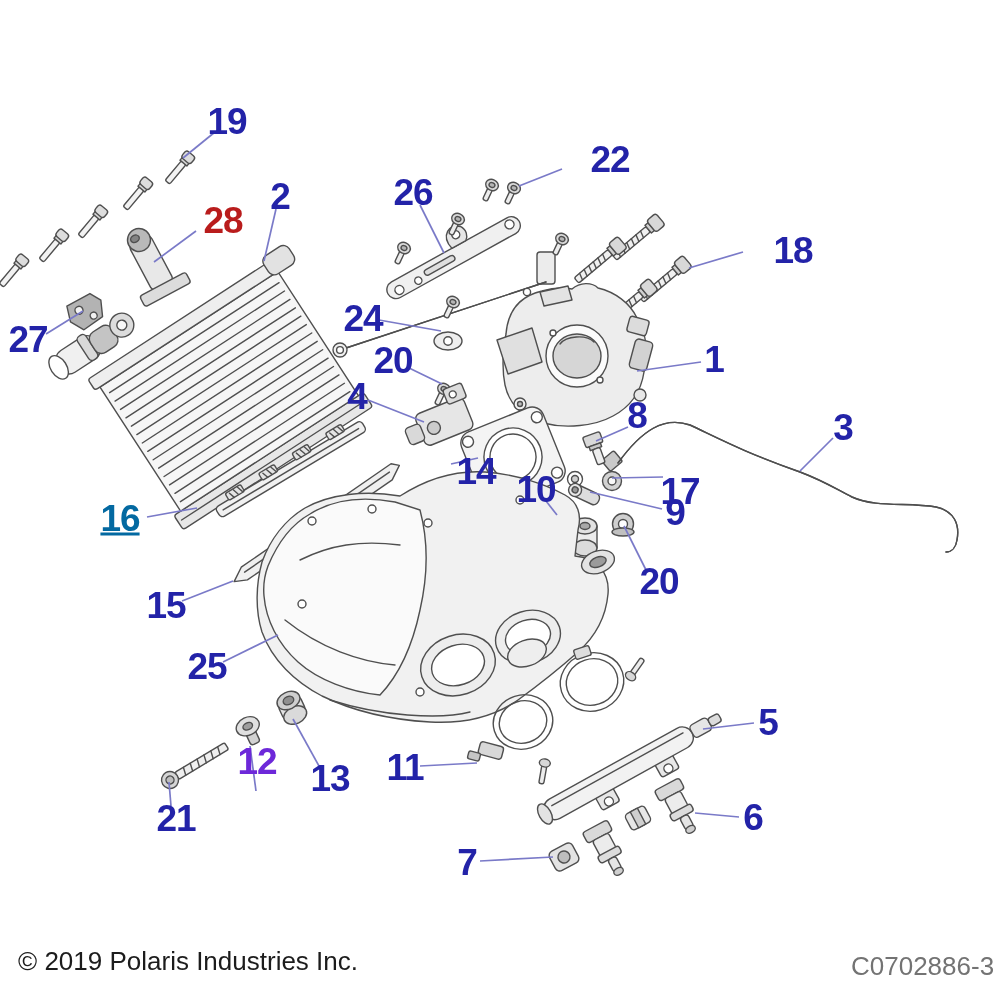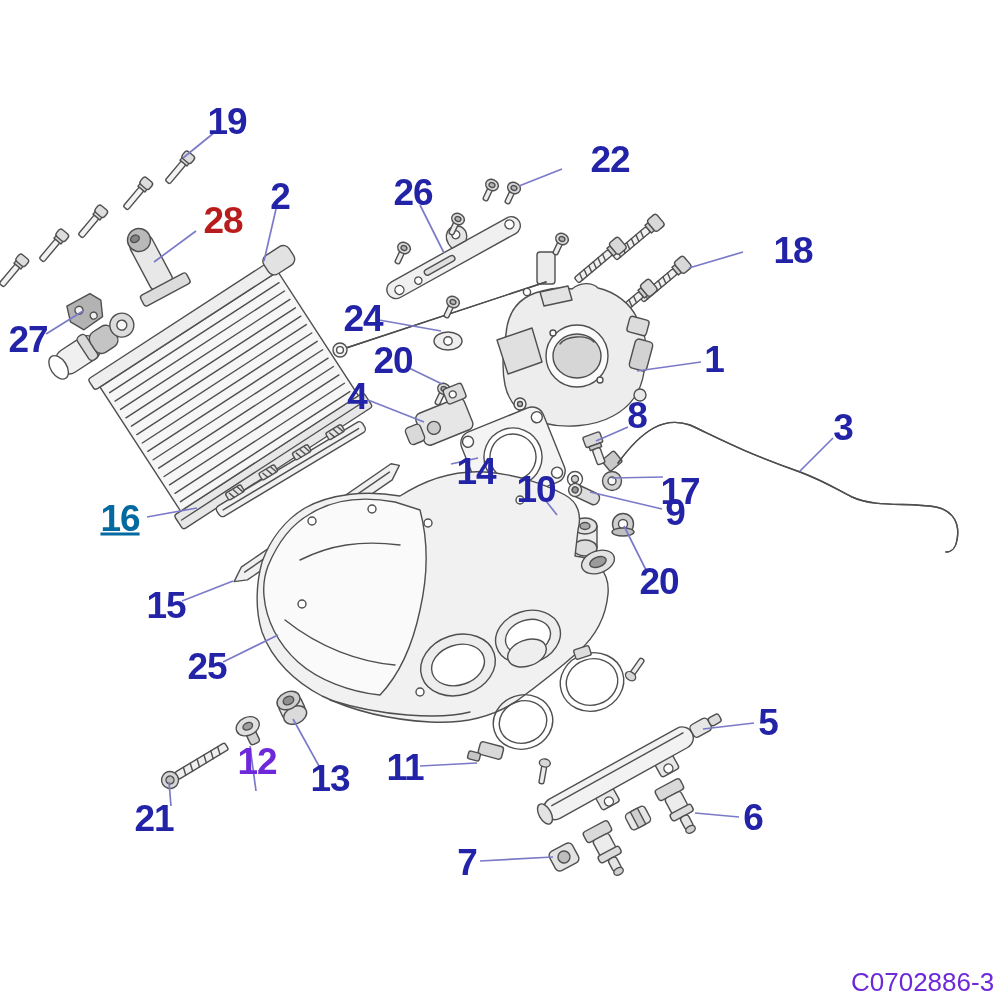--- a/index.html
+++ b/index.html
@@ -16,21 +16,21 @@
   }
   .callout{
     position:absolute;transform:translate(-50%,-50%);
     font-size:37px;font-weight:bold;letter-spacing:-1px;line-height:1;
     user-select:none;cursor:pointer;
   }
   .footer-left{
     position:absolute;left:18px;top:946px;font-size:26px;color:#1c1c1c;
   }
   .footer-right{
-    position:absolute;left:851px;top:951px;font-size:26px;color:#6d28d9;margin-top:16px;
+    position:absolute;left:851px;top:951px;font-size:26px;color:#737373;
   }
 </style>
 </head>
 <body>
 
 <div id="stage">
 
   <svg id="art" class="layer" viewBox="0 0 1000 1000">
     <defs>
       <g id="boltS">
@@ -363,24 +363,25 @@
       <div class="callout" style="left: 405px; top: 767px; color: rgb(35, 35, 168);">11</div>
       <div class="callout" style="left: 257px; top: 761px; color: #6d28d9;">12</div>
       <div class="callout" style="left: 330px; top: 778px; color: rgb(35, 35, 168);">13</div>
       <div class="callout" style="left: 436px; top: 471px; color: rgb(35, 35, 168); margin-left: 40px;">14</div>
       <div class="callout" style="left: 166px; top: 605px; color: rgb(35, 35, 168);">15</div>
       <div class="callout" style="left: 120px; top: 518px; color: #0369a1; text-decoration: underline;">16</div>
       <div class="callout" style="left: 680px; top: 475px; color: rgb(35, 35, 168); margin-top: 16px;">17</div>
       <div class="callout" style="left: 761px; top: 250px; color: rgb(35, 35, 168); margin-left: 32px;">18</div>
       <div class="callout" style="left: 227px; top: 121px; color: rgb(35, 35, 168);">19</div>
       <div class="callout" style="left: 393px; top: 360px; color: rgb(35, 35, 168);">20</div>
-      <div class="callout" style="left: 154px; top: 818px; color: rgb(35, 35, 168);">21</div>
+      <div class="callout" style="left: 176px; top: 818px; color: rgb(35, 35, 168);">21</div>
       <div class="callout" style="left: 610px; top: 159px; color: rgb(35, 35, 168);">22</div>
       <div class="callout" style="left: 659px; top: 581px; color: rgb(35, 35, 168);">20</div>
       <div class="callout" style="left: 363px; top: 318px; color: rgb(35, 35, 168);">24</div>
       <div class="callout" style="left: 207px; top: 666px; color: rgb(35, 35, 168);">25</div>
       <div class="callout" style="left: 413px; top: 192px; color: rgb(35, 35, 168);">26</div>
       <div class="callout" style="left: 28px; top: 339px; color: rgb(35, 35, 168); text-align: right;">27</div>
       <div class="callout" style="left: 223px; top: 220px; color: #b91c1c;">28</div>
     </div>
 
+  <div class="footer-left">© 2019 Polaris Industries Inc.</div>
   <div class="footer-right">C0702886-3</div>
 </div>
 
 </body></html>

